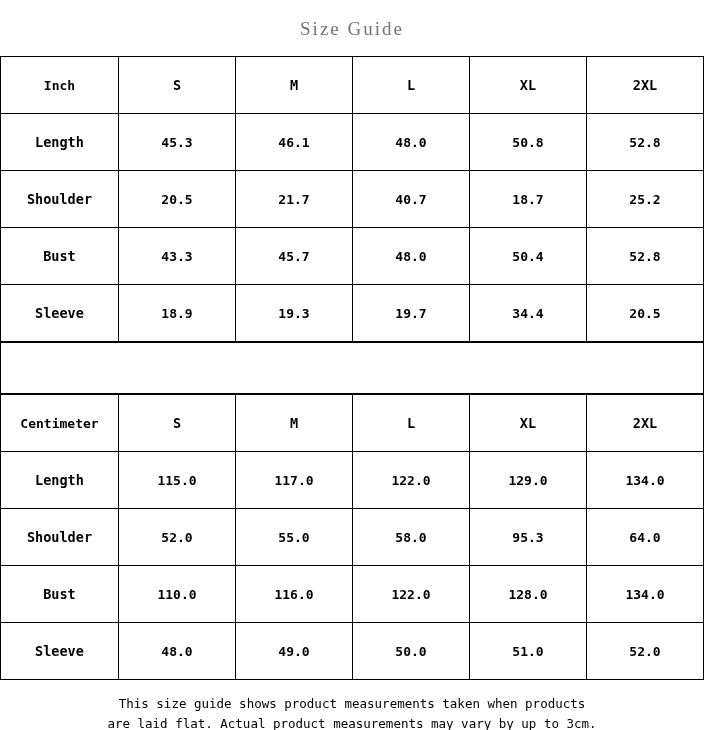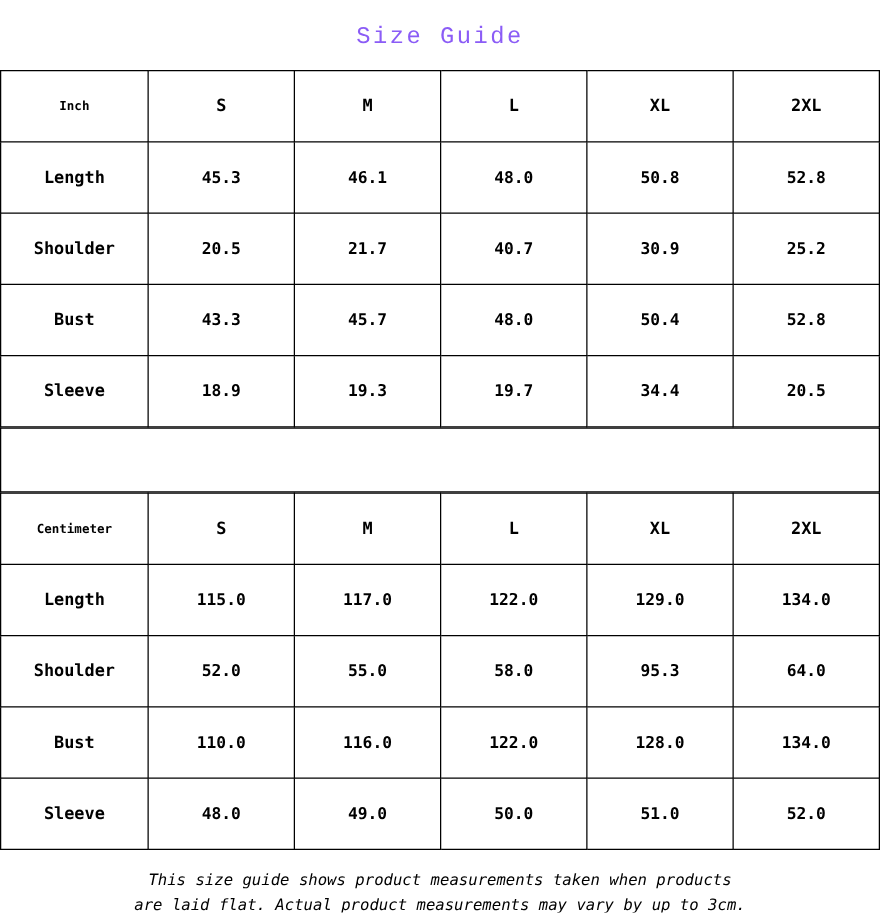--- a/index.html
+++ b/index.html
@@ -16,26 +16,26 @@
   }
   .page {
     width: 704px;
     height: 730px;
     position: relative;
     background: #ffffff;
     box-sizing: border-box;
   }
   .title {
     text-align: center;
-    font-family: Liberation Mono, monospace;
+    font-family: Liberation Serif, serif;
     font-size: 19px;
     letter-spacing: 2px;
     padding-top: 18px;
     padding-bottom: 16px;
-    color: #8b5cf6;
+    color: #737373;
   }
   table.size-table {
     border-collapse: collapse;
     width: 704px;
     table-layout: fixed;
   }
   table.size-table td,
   table.size-table th {
     border: 1px solid #000000;
     height: 56px;
@@ -51,42 +51,42 @@
     font-weight: bold;
     font-size: 13.5px;
     text-align: center;
   }
   table.size-table th.colhead {
     font-weight: bold;
     font-size: 13.5px;
   }
   table.size-table td.unit-label {
     font-weight: bold;
-    font-size: 10px;
+    font-size: 13px;
   }
   col.c0 { width: 118px; }
   col.cx { width: 117px; }
   .spacer-block {
     width: 704px;
     height: 52px;
     border-left: 1px solid #000000;
     border-right: 1px solid #000000;
     border-top: 1px solid #000000;
     border-bottom: 1px solid #000000;
     box-sizing: border-box;
   }
   .footnote {
     text-align: center;
     font-family: "DejaVu Sans Mono", monospace;
     font-size: 12.5px;
     line-height: 20px;
     padding-top: 14px;
     color: #000000;
   }
-  .footnote div { white-space: pre; font-style: italic; }
+  .footnote div { white-space: pre; }
 </style>
 </head>
 <body>
 
 <div class="page">
 
   <div class="title">Size Guide</div>
 
   <table class="size-table">
     <colgroup>
@@ -112,21 +112,21 @@
         <td>46.1</td>
         <td>48.0</td>
         <td>50.8</td>
         <td>52.8</td>
       </tr>
       <tr>
         <td class="rowhead">Shoulder</td>
         <td>20.5</td>
         <td>21.7</td>
         <td>40.7</td>
-        <td>30.9</td>
+        <td>18.7</td>
         <td>25.2</td>
       </tr>
       <tr>
         <td class="rowhead">Bust</td>
         <td>43.3</td>
         <td>45.7</td>
         <td>48.0</td>
         <td>50.4</td>
         <td>52.8</td>
       </tr>

